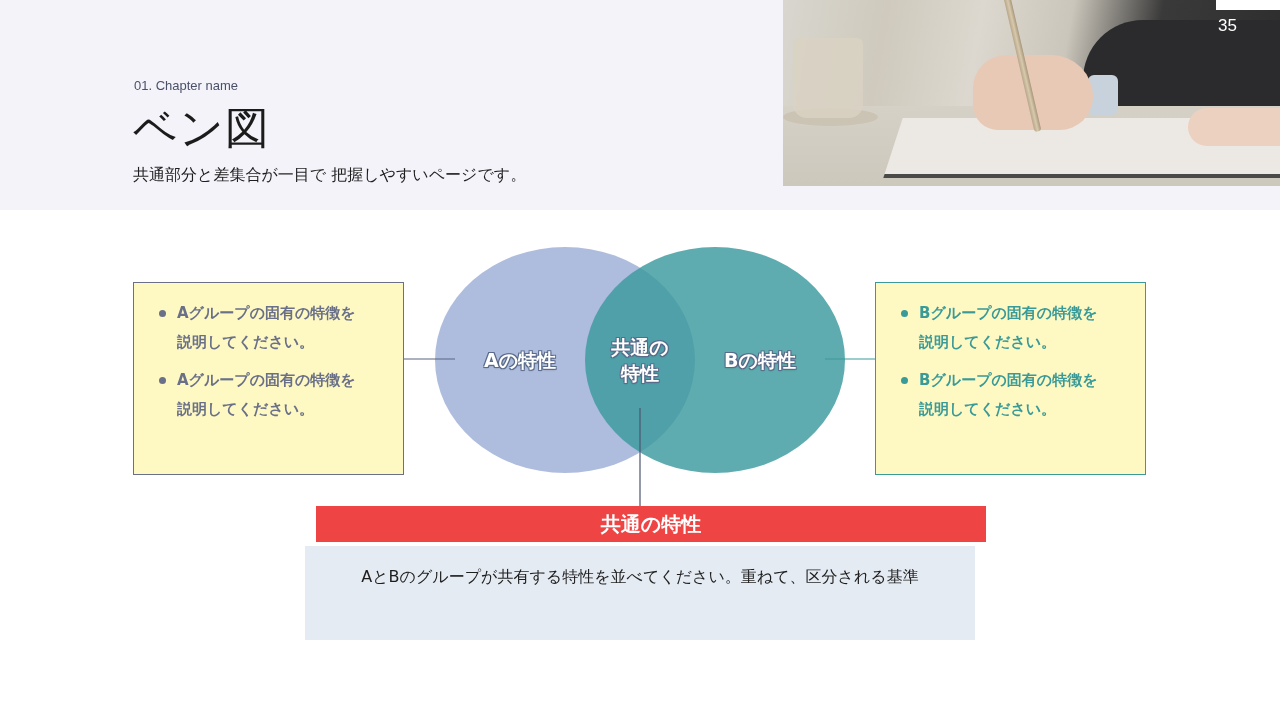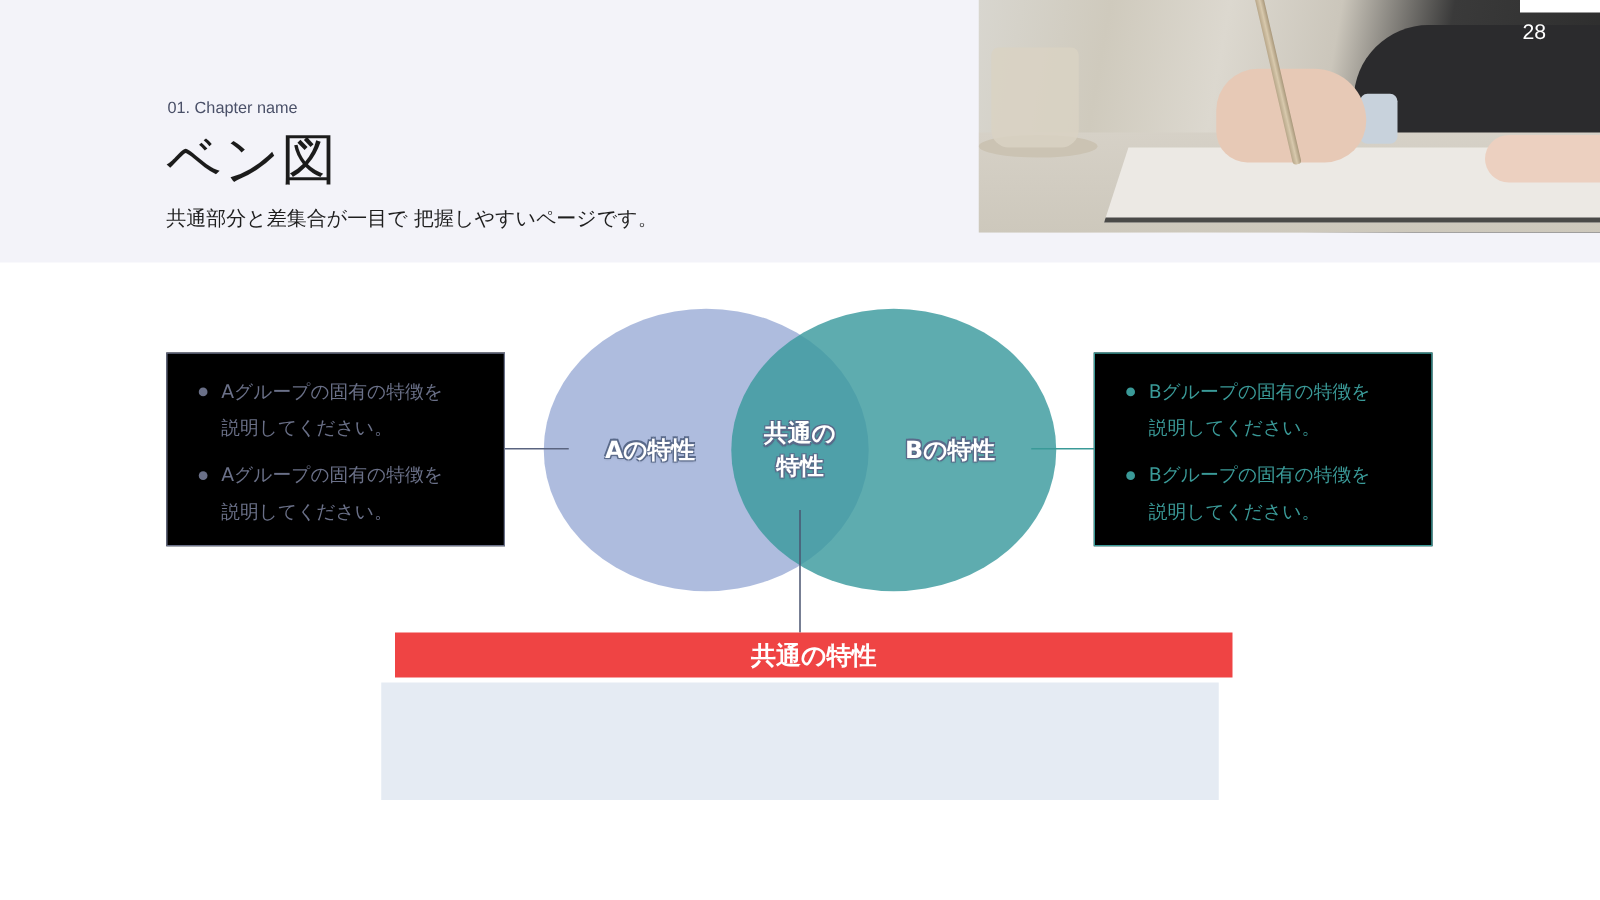--- a/index.html
+++ b/index.html
@@ -18,21 +18,21 @@
     .photo .saucer { position: absolute; left: 0; top: 108px; width: 95px; height: 18px; background: #cbc3b3; border-radius: 50%; }
     .photo .notebook { position: absolute; left: 110px; top: 118px; width: 400px; height: 60px; background: #ece9e4; transform: skewX(-18deg); border-bottom: 4px solid #4a4a48; }
     .photo .hand { position: absolute; left: 190px; top: 55px; width: 120px; height: 75px; background: #e7c9b6; border-radius: 40px 50px 40px 30px; }
     .photo .hand2 { position: absolute; left: 405px; top: 108px; width: 95px; height: 38px; background: #ecd0c0; border-radius: 30px 0 0 30px; }
     .photo .sleeve { position: absolute; left: 300px; top: 20px; width: 200px; height: 100px; background: #2b2b2d; border-radius: 60px 0 0 20px; }
     .photo .cuff { position: absolute; left: 305px; top: 75px; width: 30px; height: 40px; background: #c8d2dc; border-radius: 6px; }
     .photo .pen { position: absolute; left: 220px; top: -5px; width: 7px; height: 140px; background: linear-gradient(90deg, #b8a78a, #d8c9ad, #a8977a); transform: rotate(-13deg); transform-origin: top; border-radius: 3px; }
     .page-tab { position: absolute; left: 1216px; top: 0; width: 64px; height: 10px; background: #ffffff; }
     .page-num { position: absolute; left: 1218px; top: 16px; font-size: 17px; color: #ffffff; font-family: "Liberation Sans", sans-serif; }
 
-    .box { position: absolute; width: 271px; height: 155px; background: #000000; padding: 16px 0 0 24px; }
+    .box { position: absolute; width: 271px; height: 193px; background: #fef9c3; padding: 16px 0 0 24px; font-weight: bold; }
     .box-a { left: 133px; top: 282px; border: 1.5px solid #6a7088; }
     .box-b { left: 875px; top: 282px; border: 1.5px solid #3a9a98; }
     .box ul { list-style: none; }
     .box li { position: relative; padding-left: 19px; font-size: 15px; line-height: 29px; margin-bottom: 9px; }
     .box-a li { color: #6a7088; }
     .box-b li { color: #3a9a98; }
     .box li .dot { position: absolute; left: 1px; top: 11px; width: 7px; height: 7px; border-radius: 50%; }
     .box-a li .dot { background: #6a7088; }
     .box-b li .dot { background: #3a9a98; }
 
@@ -61,21 +61,21 @@
   <div class="table"></div>
   <div class="saucer"></div>
   <div class="cup"></div>
   <div class="notebook"></div>
   <div class="cuff"></div>
   <div class="hand"></div>
   <div class="pen"></div>
   <div class="hand2"></div>
 </div>
 <div class="page-tab"></div>
-<div class="page-num">28</div>
+<div class="page-num">35</div>
 
 <svg class="venn" viewBox="0 0 1280 720" width="1280" height="720">
   <ellipse cx="565" cy="360" rx="130" ry="113" fill="#a3b3d9" fill-opacity="0.88"></ellipse>
   <ellipse cx="715" cy="360" rx="130" ry="113" fill="#3a9a9e" fill-opacity="0.82"></ellipse>
   <line x1="403" y1="359" x2="455" y2="359" stroke="#5a6480" stroke-width="1.2"></line>
   <line x1="825" y1="359" x2="875" y2="359" stroke="#3a9a98" stroke-width="1.2"></line>
   <line x1="640" y1="408" x2="640" y2="506" stroke="#4a5470" stroke-width="1.2"></line>
 </svg>
 
 <div class="venn-label lbl-a">Aの特性</div>
@@ -110,13 +110,14 @@
     <li>
       <span class="dot"></span>
       <div>Bグループの固有の特徴を</div>
       <div>説明してください。</div>
     </li>
   </ul>
 </div>
 
 <div class="common-head">共通の特性</div>
 <div class="common-body">
+  <div>AとBのグループが共有する特性を並べてください。重ねて、区分される基準</div>
 </div>
 
 </body></html>

